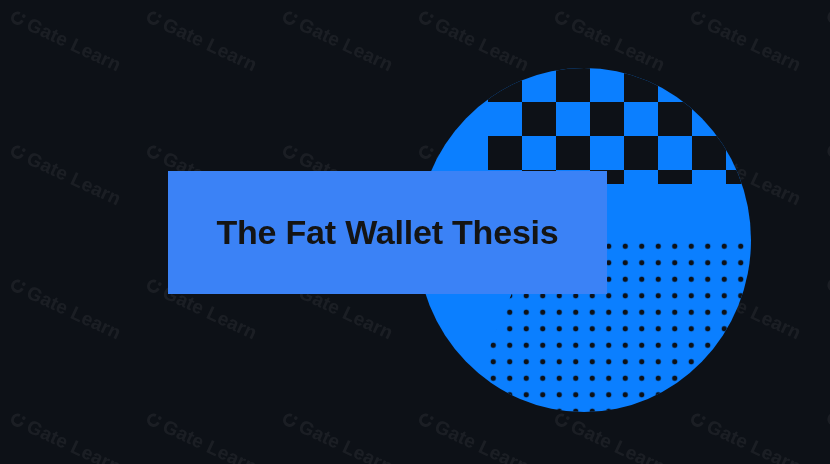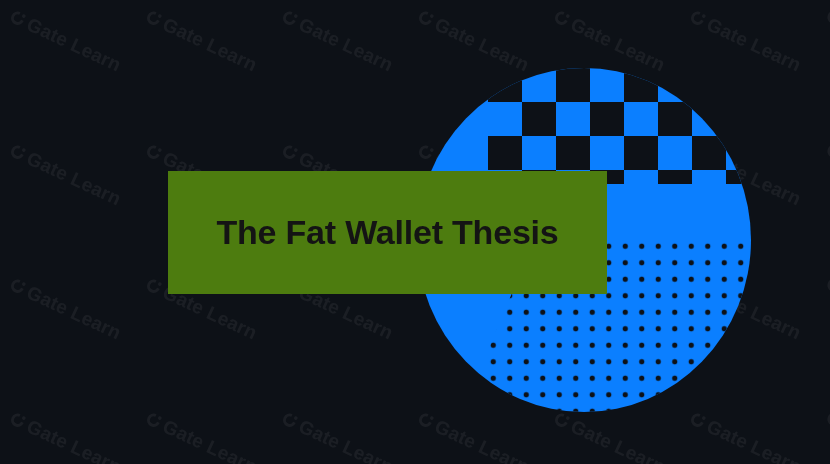--- a/index.html
+++ b/index.html
@@ -65,21 +65,21 @@
   }
   #circle-graphic svg { display:block; width:100%; height:100%; }
 
   
   #title-card {
     position: absolute;
     left: 168px;
     top: 171px;
     width: 439px;
     height: 123px;
-    background: #4d7c0f;
+    background: #3b82f6;
     z-index: 20;
     display: flex;
     align-items: center;
     justify-content: center;
   }
   #title-text {
     font-family: "Liberation Sans", sans-serif;
     font-size: 34px;
     font-weight: 700;
     letter-spacing: -0.2px;

